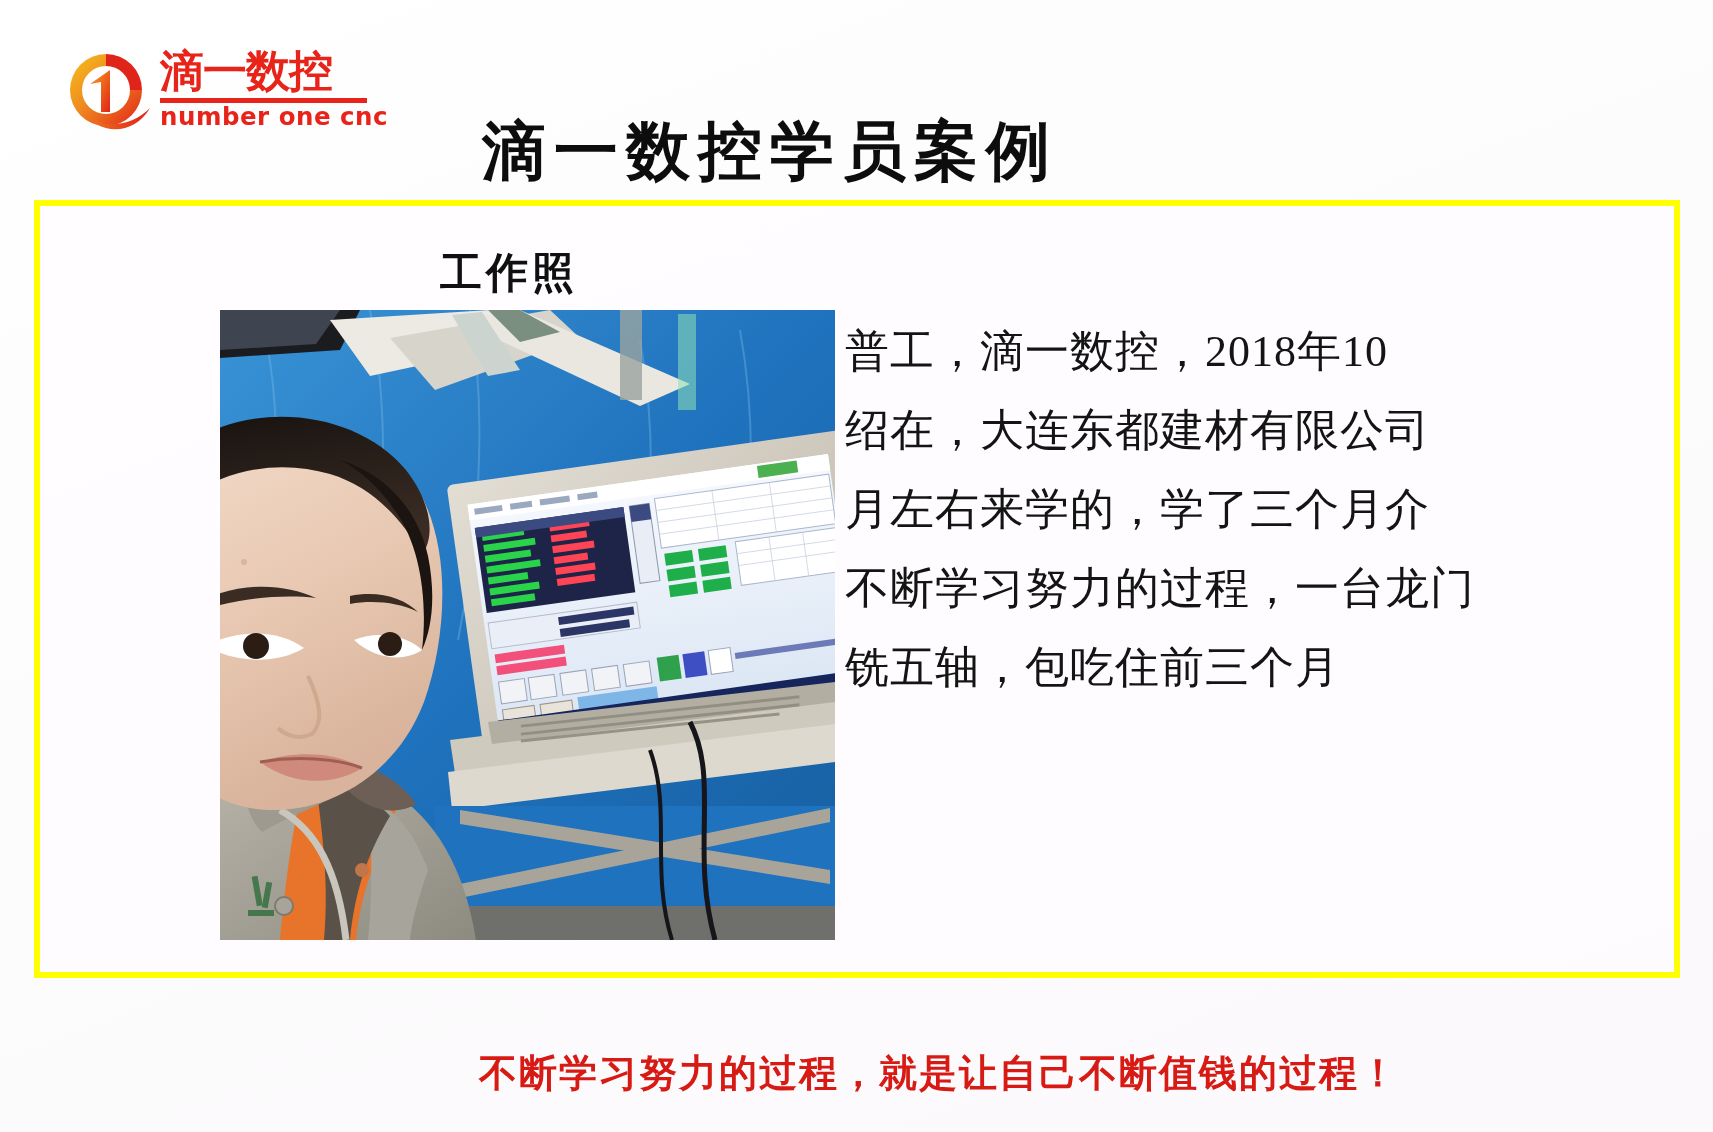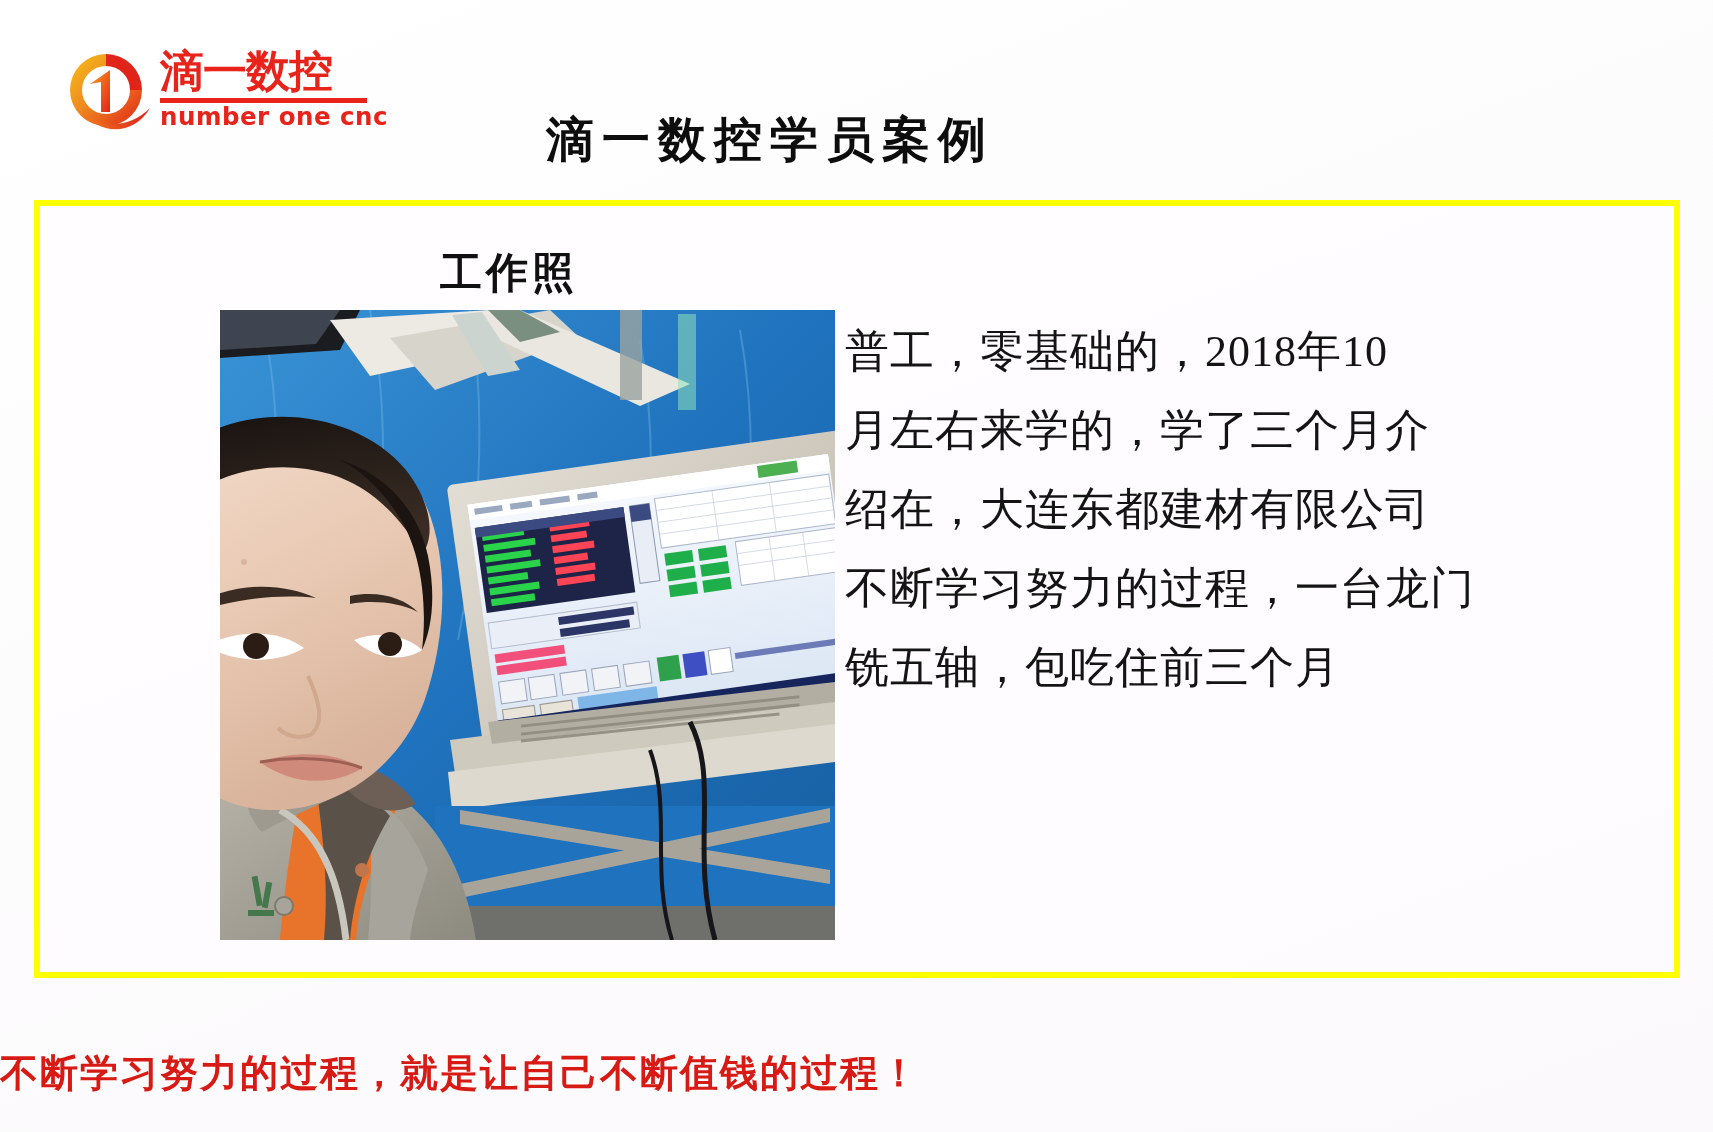--- a/index.html
+++ b/index.html
@@ -74,21 +74,21 @@
 
   
   #title {
     position: absolute;
     left: 460px;
     top: 108px;
     width: 620px;
     text-align: center;
     font-family: Liberation Sans, sans-serif;
     font-weight: bold;
-    font-size: 48px;
+    font-size: 64px;
     letter-spacing: 8px;
     color: #0d0d0d;
     white-space: nowrap;
   }
 
   
   #frame {
     position: absolute;
     left: 34px;
     top: 200px;
@@ -139,21 +139,21 @@
     letter-spacing: 1px;
   }
   .t-line { white-space: nowrap; }
 
   
   #footer {
     position: absolute;
     left: 0;
     top: 1048px;
     width: 1399px;
-    text-align: left;
+    text-align: right;
     font-family: "Liberation Serif", "DejaVu Serif", serif;
     font-weight: bold;
     font-size: 38px;
     letter-spacing: 2px;
     color: #d71a14;
     white-space: nowrap;
   }
 </style>
 </head>
 <body>
@@ -395,22 +395,22 @@
 
       <path d="M88 366 C100 392 104 412 92 424 C80 430 66 426 58 418" stroke="#cfa88e" stroke-width="4" fill="none"></path>
       <path d="M40 452 C76 440 116 442 142 458 C114 476 72 476 40 452 Z" fill="#cf8a7c"></path>
       <path d="M40 452 C76 446 116 448 142 458" stroke="#9e5f53" stroke-width="3" fill="none"></path>
       <circle cx="-6" cy="262" r="4" fill="#cfa391" opacity="0.7"></circle>
       <circle cx="24" cy="252" r="3" fill="#cfa391" opacity="0.6"></circle>
     </svg>
   </div>
 
   <div id="testimonial">
-    <div class="t-line">普工，零基础的，2018年10</div>
+    <div class="t-line">普工，滴一数控，2018年10</div>
+    <div class="t-line">绍在，大连东都建材有限公司</div>
     <div class="t-line">月左右来学的，学了三个月介</div>
-    <div class="t-line">绍在，大连东都建材有限公司</div>
     <div class="t-line">不断学习努力的过程，一台龙门</div>
     <div class="t-line">铣五轴，包吃住前三个月</div>
   </div>
 
   <div id="footer">不断学习努力的过程，就是让自己不断值钱的过程！</div>
 
 </div>
 
 </body></html>

